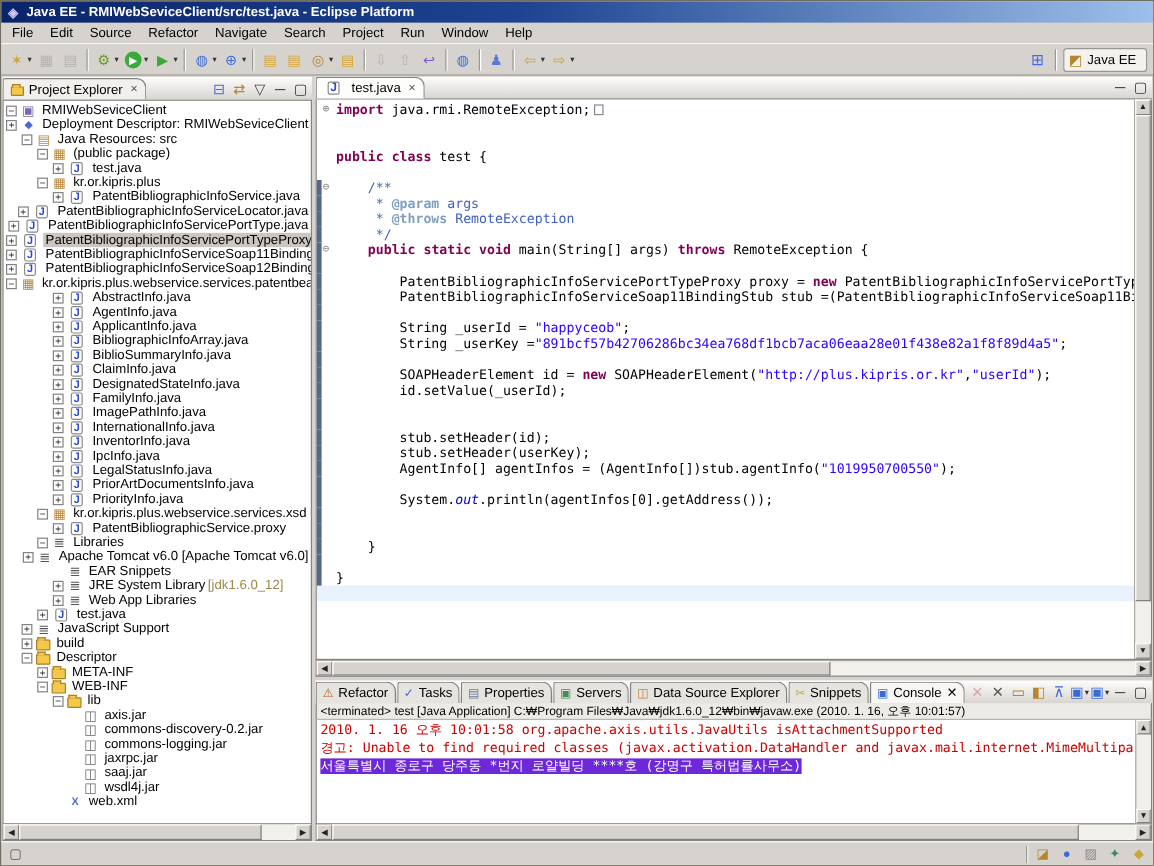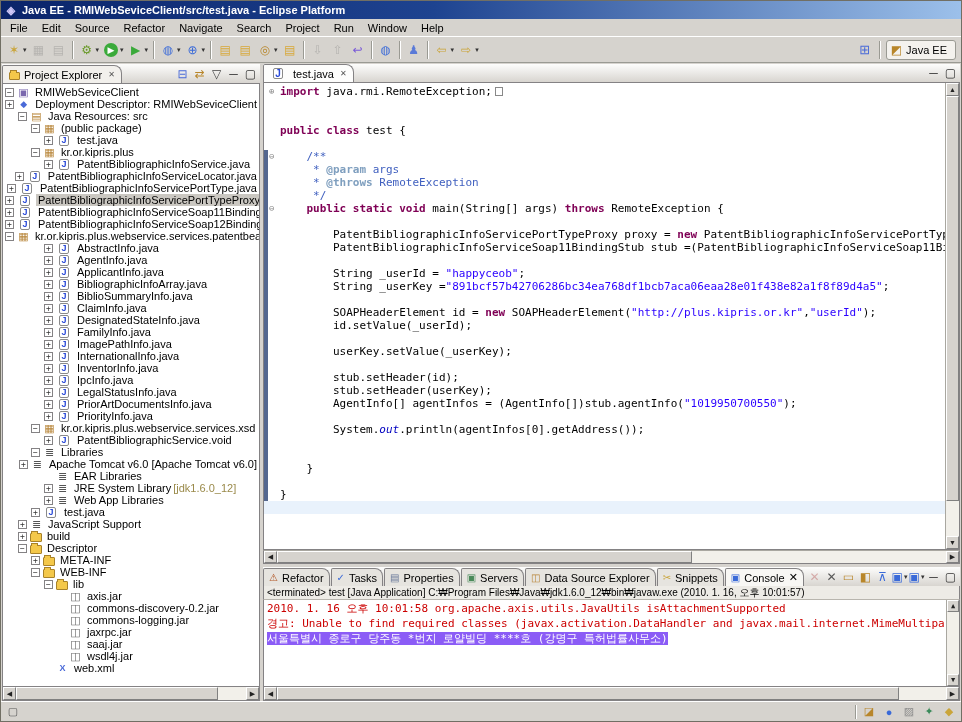--- a/index.html
+++ b/index.html
@@ -90,21 +90,21 @@
   .ctab{display:flex;align-items:center;gap:4px;height:18px;padding:0 5px;background:#e6e4df;
     border:1px solid #848284;border-bottom:none;border-radius:2px 8px 0 0}
   .ctab.active{background:#f8f7f4}
   .ctab .vic{font-size:10px}
   .conhead{height:14px;flex:none;background:#edebe6;border:1px solid #848284;border-top:none;border-bottom:1px solid #b8b5ae;
     font-size:10px;display:flex;align-items:center;padding:0 3px;overflow:hidden;white-space:nowrap}
   .conbody{flex:1;min-height:0;background:#fff;border:1px solid #848284;border-top:none;overflow:hidden;
     font-family:"DejaVu Sans Mono","Liberation Mono",monospace;font-size:11px;line-height:15px;padding:1px 14px 0 3px;position:relative}
   .conline{white-space:nowrap}
   .conline.err{color:#cc0000}
-  .conline.sel span{background:#8b5cf6;color:#fff}
+  .conline.sel span{background:#6d28d9;color:#fff}
   .convs{position:absolute;top:0;right:0;bottom:0;width:13px;background:#f2f0ea;border-left:1px solid #a9a7a0;
     display:flex;flex-direction:column;justify-content:space-between}
   .convs .sbtn{width:100%;height:12px}
   
   .status{height:20px;flex:none;display:flex;align-items:center;gap:4px;padding:0 4px;border-top:1px solid #fff}
   .st-sep{width:2px;height:14px;border-left:1px solid #9a9a93;border-right:1px solid #fff}
   .sticon{width:16px;height:16px;display:flex;align-items:center;justify-content:center;font-size:11px}
   .spacer{flex:1}
 </style>
 </head>
@@ -414,39 +414,39 @@
           <div class="trow">
             <span class="tind" style="width: 26px;"></span>
             <span class="texp">−</span>
             <span class="ti ti-pkg">▦</span>
             <span class="tlab">kr.or.kipris.plus.webservice.services.xsd</span>
           </div>
           <div class="trow">
             <span class="tind" style="width: 39px;"></span>
             <span class="texp">+</span>
             <span class="ti ti-java">J</span>
-            <span class="tlab">PatentBibliographicService.void</span>
+            <span class="tlab">PatentBibliographicService.proxy</span>
           </div>
           <div class="trow">
             <span class="tind" style="width: 26px;"></span>
             <span class="texp">−</span>
             <span class="ti ti-lib">≣</span>
             <span class="tlab">Libraries</span>
           </div>
           <div class="trow">
             <span class="tind" style="width: 39px;"></span>
             <span class="texp">+</span>
             <span class="ti ti-lib">≣</span>
             <span class="tlab">Apache Tomcat v6.0 [Apache Tomcat v6.0]</span>
           </div>
           <div class="trow">
             <span class="tind" style="width: 39px;"></span>
             <span class="texp-space"></span>
             <span class="ti ti-lib">≣</span>
-            <span class="tlab">EAR Libraries</span>
+            <span class="tlab">EAR Snippets</span>
           </div>
           <div class="trow">
             <span class="tind" style="width: 39px;"></span>
             <span class="texp">+</span>
             <span class="ti ti-lib">≣</span>
             <span class="tlab">JRE System Library</span>
             <span class="tsuf"> [jdk1.6.0_12]</span>
           </div>
           <div class="trow">
             <span class="tind" style="width: 39px;"></span>
@@ -582,21 +582,20 @@
             <div class="cl"><span class="gut bar"><span class="fold"></span></span><span class="ctx"></span></div>
             <div class="cl"><span class="gut bar"><span class="fold"></span></span><span class="ctx"><span class="c-p">        PatentBibliographicInfoServicePortTypeProxy proxy = </span><span class="c-kw">new</span><span class="c-p"> PatentBibliographicInfoServicePortTypeProxy();</span></span></div>
             <div class="cl"><span class="gut bar"><span class="fold"></span></span><span class="ctx"><span class="c-p">        PatentBibliographicInfoServiceSoap11BindingStub stub =(PatentBibliographicInfoServiceSoap11BindingStub)proxy.getPatentBibliographicInfoServiceSoap11BindingStub();</span></span></div>
             <div class="cl"><span class="gut bar"><span class="fold"></span></span><span class="ctx"></span></div>
             <div class="cl"><span class="gut bar"><span class="fold"></span></span><span class="ctx"><span class="c-p">        String _userId = </span><span class="c-str">"happyceob"</span><span class="c-p">;</span></span></div>
             <div class="cl"><span class="gut bar"><span class="fold"></span></span><span class="ctx"><span class="c-p">        String _userKey =</span><span class="c-str">"891bcf57b42706286bc34ea768df1bcb7aca06eaa28e01f438e82a1f8f89d4a5"</span><span class="c-p">;</span></span></div>
             <div class="cl"><span class="gut bar"><span class="fold"></span></span><span class="ctx"></span></div>
             <div class="cl"><span class="gut bar"><span class="fold"></span></span><span class="ctx"><span class="c-p">        SOAPHeaderElement id = </span><span class="c-kw">new</span><span class="c-p"> SOAPHeaderElement(</span><span class="c-str">"http://plus.kipris.or.kr"</span><span class="c-p">,</span><span class="c-str">"userId"</span><span class="c-p">);</span></span></div>
             <div class="cl"><span class="gut bar"><span class="fold"></span></span><span class="ctx"><span class="c-p">        id.setValue(_userId);</span></span></div>
             <div class="cl"><span class="gut bar"><span class="fold"></span></span><span class="ctx"></span></div>
-            <div class="cl"><span class="gut bar"><span class="fold"></span></span><span class="ctx"><span class="c-p">        userKey.setValue(_userKey);</span></span></div>
             <div class="cl"><span class="gut bar"><span class="fold"></span></span><span class="ctx"></span></div>
             <div class="cl"><span class="gut bar"><span class="fold"></span></span><span class="ctx"><span class="c-p">        stub.setHeader(id);</span></span></div>
             <div class="cl"><span class="gut bar"><span class="fold"></span></span><span class="ctx"><span class="c-p">        stub.setHeader(userKey);</span></span></div>
             <div class="cl"><span class="gut bar"><span class="fold"></span></span><span class="ctx"><span class="c-p">        AgentInfo[] agentInfos = (AgentInfo[])stub.agentInfo(</span><span class="c-str">"1019950700550"</span><span class="c-p">);</span></span></div>
             <div class="cl"><span class="gut bar"><span class="fold"></span></span><span class="ctx"></span></div>
             <div class="cl"><span class="gut bar"><span class="fold"></span></span><span class="ctx"><span class="c-p">        System.</span><span class="c-out">out</span><span class="c-p">.println(agentInfos[0].getAddress());</span></span></div>
             <div class="cl"><span class="gut bar"><span class="fold"></span></span><span class="ctx"></span></div>
             <div class="cl"><span class="gut bar"><span class="fold"></span></span><span class="ctx"></span></div>
             <div class="cl"><span class="gut bar"><span class="fold"></span></span><span class="ctx"><span class="c-p">    }</span></span></div>
             <div class="cl"><span class="gut bar"><span class="fold"></span></span><span class="ctx"></span></div>

